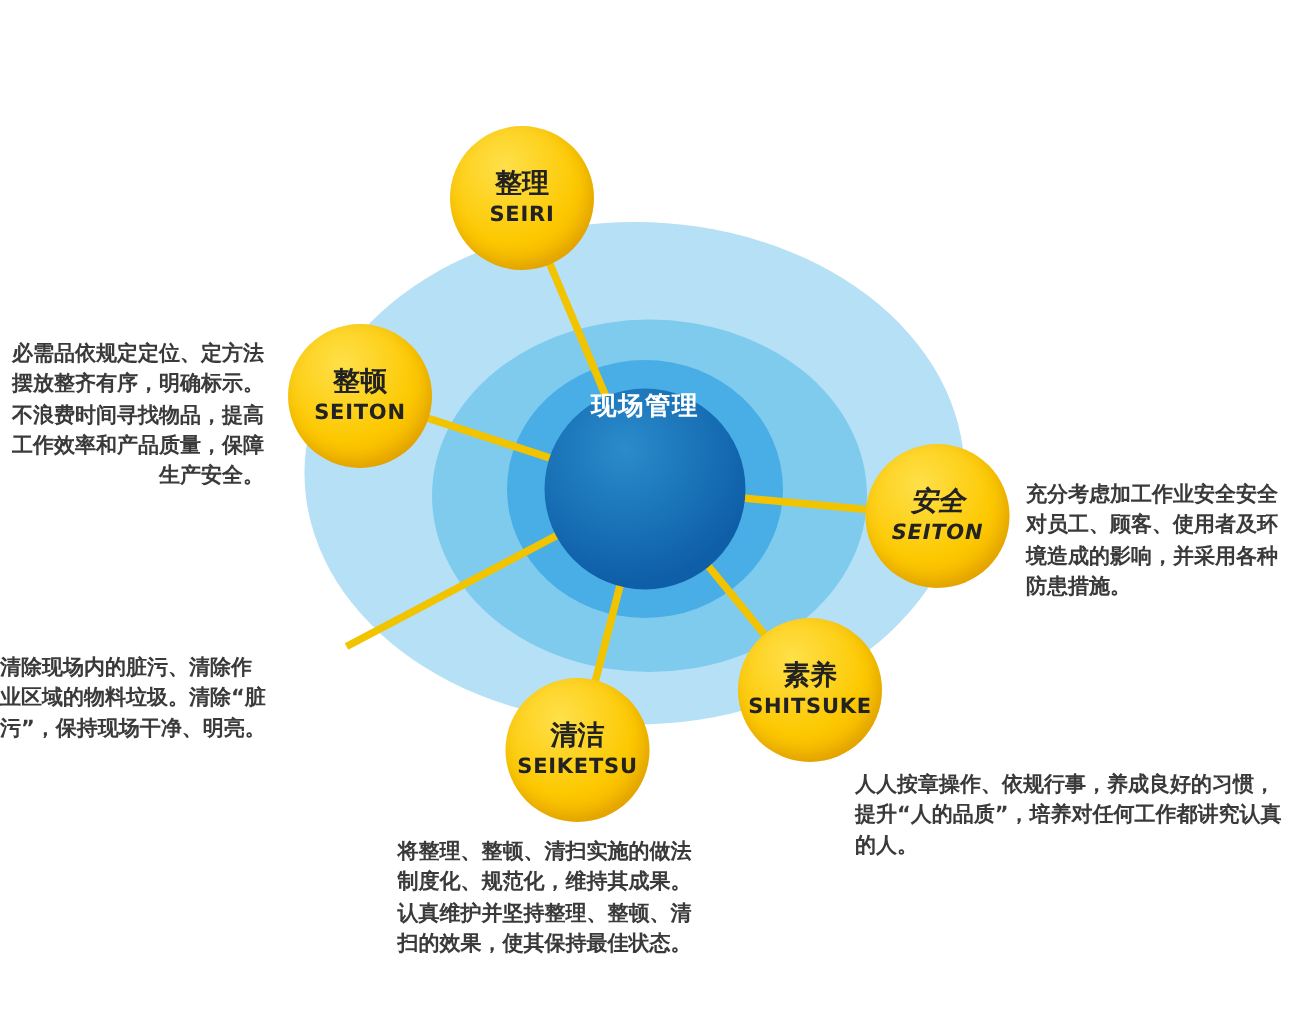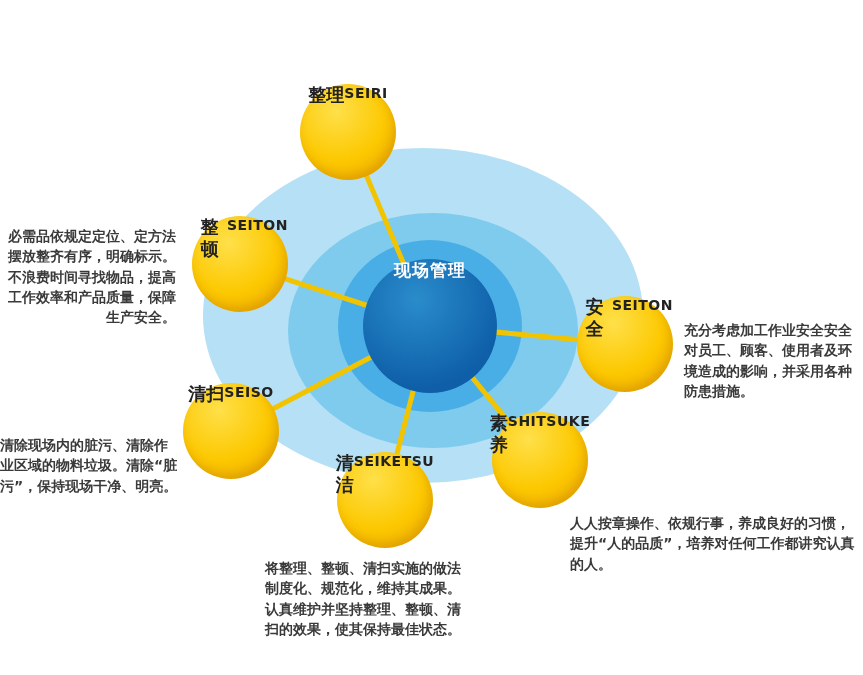--- a/index.html
+++ b/index.html
@@ -19,29 +19,29 @@
   
   .center-circle{position:absolute;left:363px;top:259px;width:134px;height:134px;border-radius:50%;
     background:radial-gradient(circle at 40% 30%, #2a8ccb 0%, #0e5fa8 72%);
     display:flex;align-items:flex-start;justify-content:center;}
   .center-circle .label{color:#ffffff;font-weight:bold;font-size:17px;letter-spacing:1px;}
 
   
   .node{position:absolute;width:96px;height:96px;border-radius:50%;
     background:radial-gradient(circle at 38% 28%, #ffe04a 0%, #fcc800 55%, #eda800 100%);
     box-shadow:inset -3px -5px 10px rgba(180,110,0,.30);
-    display:flex;flex-direction:row;justify-content:center;text-align:center;}
+    display:flex;flex-direction:column;align-items:center;justify-content:center;text-align:center;}
   .node .zh{font-size:18px;font-weight:bold;color:#222222;line-height:1.2;}
   .node .en{font-size:14px;font-weight:bold;color:#222222;letter-spacing:.5px;line-height:1.3;}
   .node-seiri{left:300px;top:84px;}
   .node-seiton{left:192px;top:216px;}
   .node-seiso{left:183px;top:383px;}
   .node-seiketsu{left:337px;top:452px;}
   .node-shitsuke{left:492px;top:412px;}
-  .node-safety{left:577px;top:296px;}
+  .node-safety{left:577px;top:296px;font-style:italic;}
 
   
   .desc{position:absolute;font-size:14px;font-weight:bold;color:#3a3a3a;line-height:1.45;text-align:left;}
   .desc-seiri{left:413px;top:8px;width:447px;}
   .desc-seiton{left:2px;top:226px;width:174px;text-align:right;}
   .desc-seiso{left:0px;top:435px;width:178px;}
   .desc-seiketsu{left:265px;top:558px;width:202px;}
   .desc-shitsuke{left:570px;top:513px;width:292px;}
   .desc-safety{left:684px;top:320px;width:178px;}
 </style>
@@ -68,24 +68,20 @@
   </div>
 
   <div class="node node-seiri">
     <span class="zh">整理</span>
     <span class="en">SEIRI</span>
   </div>
   <div class="node node-seiton">
     <span class="zh">整顿</span>
     <span class="en">SEITON</span>
   </div>
-  <div class="node node-seiso">
-    <span class="zh">清扫</span>
-    <span class="en">SEISO</span>
-  </div>
   <div class="node node-seiketsu">
     <span class="zh">清洁</span>
     <span class="en">SEIKETSU</span>
   </div>
   <div class="node node-shitsuke">
     <span class="zh">素养</span>
     <span class="en">SHITSUKE</span>
   </div>
   <div class="node node-safety">
     <span class="zh">安全</span>

